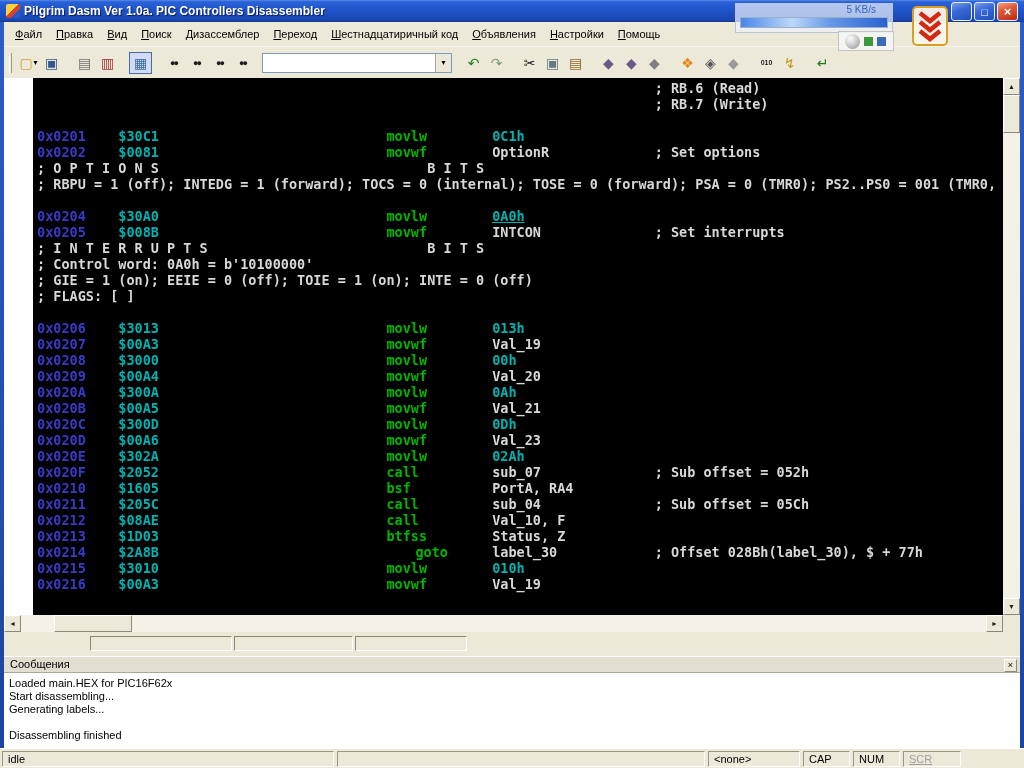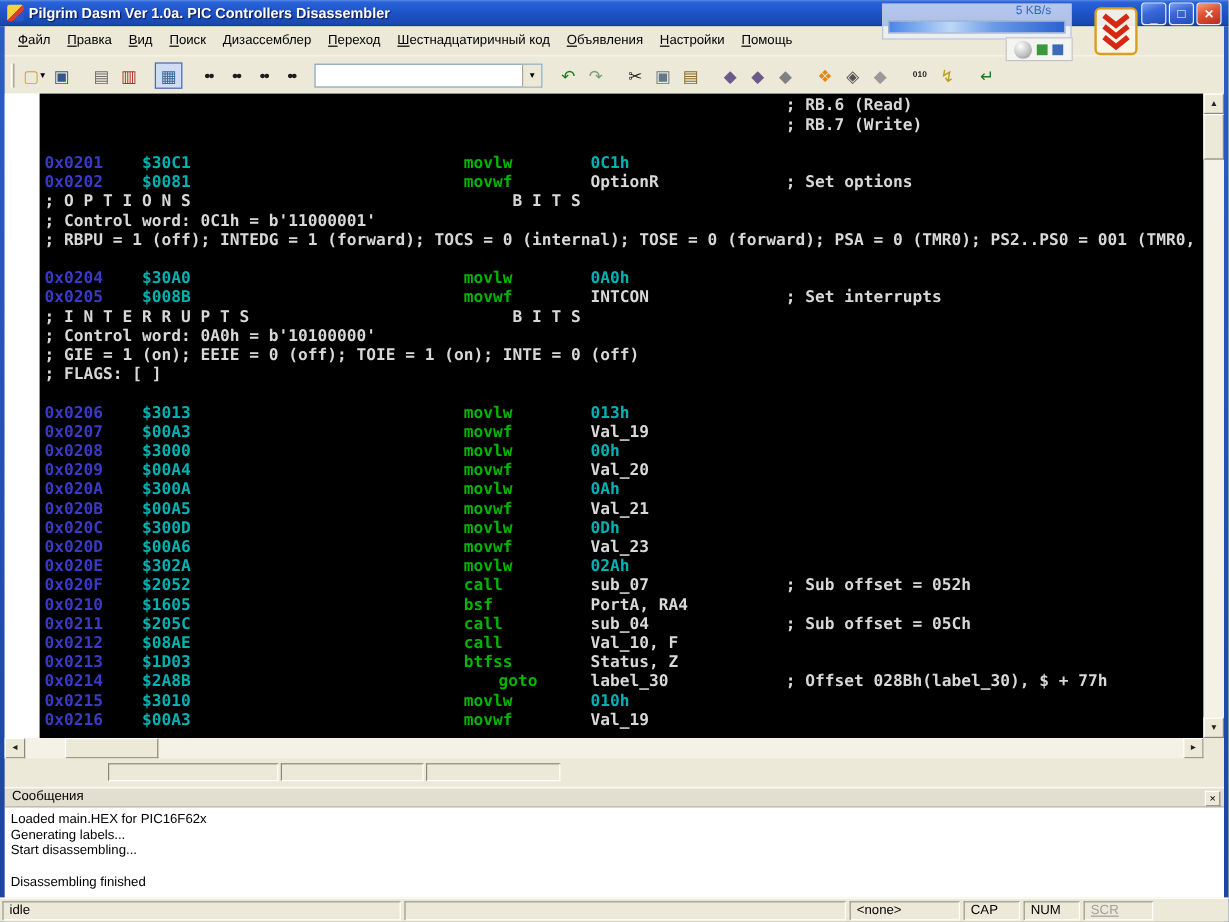--- a/index.html
+++ b/index.html
@@ -225,24 +225,23 @@
 
   <div id="codeview">
     <div id="gutter"></div>
     <div id="code">
         <div class="cl"><span class="tok cmt" style="left: 76ch;">; RB.6 (Read)</span></div>
         <div class="cl"><span class="tok cmt" style="left: 76ch;">; RB.7 (Write)</span></div>
         <div class="cl"></div>
         <div class="cl"><span class="tok addr" style="left: 0ch;">0x0201</span><span class="tok hexv" style="left: 10ch;">$30C1</span><span class="tok mn" style="left: 43ch;">movlw</span><span class="tok num" style="left: 56ch;">0C1h</span></div>
         <div class="cl"><span class="tok addr" style="left: 0ch;">0x0202</span><span class="tok hexv" style="left: 10ch;">$0081</span><span class="tok mn" style="left: 43ch;">movwf</span><span class="tok sym" style="left: 56ch;">OptionR</span><span class="tok cmt" style="left: 76ch;">; Set options</span></div>
         <div class="cl"><span class="tok cmt" style="left: 0ch;">; O P T I O N S</span><span class="tok cmt" style="left: 48ch;">B I T S</span></div>
-        <div class="cl"><span class="tok cmt" style="left: 0ch;">; Control word: 0C1h = b'11000001'</span></div>
         <div class="cl"><span class="tok cmt" style="left: 0ch;">; RBPU = 1 (off); INTEDG = 1 (forward); TOCS = 0 (internal); TOSE = 0 (forward); PSA = 0 (TMR0); PS2..PS0 = 001 (TMR0, 1:</span></div>
         <div class="cl"></div>
-        <div class="cl"><span class="tok addr" style="left: 0ch;">0x0204</span><span class="tok hexv" style="left: 10ch;">$30A0</span><span class="tok mn" style="left: 43ch;">movlw</span><span class="tok num" style="left: 56ch;">0A0h</span></div>
+        <div class="cl"><span class="tok addr" style="left: 0ch;">0x0204</span><span class="tok hexv" style="left: 10ch;">$30A0</span><span class="tok mn" style="left: 43ch;">movlw</span><span class="tok num" style="left: 56ch; text-decoration: underline;">0A0h</span></div>
         <div class="cl"><span class="tok addr" style="left: 0ch;">0x0205</span><span class="tok hexv" style="left: 10ch;">$008B</span><span class="tok mn" style="left: 43ch;">movwf</span><span class="tok sym" style="left: 56ch;">INTCON</span><span class="tok cmt" style="left: 76ch;">; Set interrupts</span></div>
         <div class="cl"><span class="tok cmt" style="left: 0ch;">; I N T E R R U P T S</span><span class="tok cmt" style="left: 48ch;">B I T S</span></div>
         <div class="cl"><span class="tok cmt" style="left: 0ch;">; Control word: 0A0h = b'10100000'</span></div>
         <div class="cl"><span class="tok cmt" style="left: 0ch;">; GIE = 1 (on); EEIE = 0 (off); TOIE = 1 (on); INTE = 0 (off)</span></div>
         <div class="cl"><span class="tok cmt" style="left: 0ch;">; FLAGS: [ ]</span></div>
         <div class="cl"></div>
         <div class="cl"><span class="tok addr" style="left: 0ch;">0x0206</span><span class="tok hexv" style="left: 10ch;">$3013</span><span class="tok mn" style="left: 43ch;">movlw</span><span class="tok num" style="left: 56ch;">013h</span></div>
         <div class="cl"><span class="tok addr" style="left: 0ch;">0x0207</span><span class="tok hexv" style="left: 10ch;">$00A3</span><span class="tok mn" style="left: 43ch;">movwf</span><span class="tok sym" style="left: 56ch;">Val_19</span></div>
         <div class="cl"><span class="tok addr" style="left: 0ch;">0x0208</span><span class="tok hexv" style="left: 10ch;">$3000</span><span class="tok mn" style="left: 43ch;">movlw</span><span class="tok num" style="left: 56ch;">00h</span></div>
         <div class="cl"><span class="tok addr" style="left: 0ch;">0x0209</span><span class="tok hexv" style="left: 10ch;">$00A4</span><span class="tok mn" style="left: 43ch;">movwf</span><span class="tok sym" style="left: 56ch;">Val_20</span></div>
@@ -286,22 +285,22 @@
     <div class="dpanel" id="dp2"></div>
     <div class="dpanel" id="dp3"></div>
   </div>
 
   <div id="msgheader">
     <span>Сообщения</span>
     <div id="msgclose"><span>×</span></div>
   </div>
   <div id="msgbody">
       <div class="msg-line">Loaded main.HEX for PIC16F62x</div>
+      <div class="msg-line">Start disassembling...</div>
       <div class="msg-line">Generating labels...</div>
-      <div class="msg-line">Start disassembling...</div>
       <div class="msg-line">&nbsp;</div>
       <div class="msg-line">Disassembling finished</div>
     </div>
 
   <div id="statusbar">
       <div class="spanel" style="width: 332px;">idle</div>
       <div class="spanel" style="width: 368px;"></div>
       <div class="spanel" style="width: 92px;">&lt;none&gt;</div>
       <div class="spanel" style="width: 47px;">CAP</div>
       <div class="spanel" style="width: 47px;">NUM</div>

